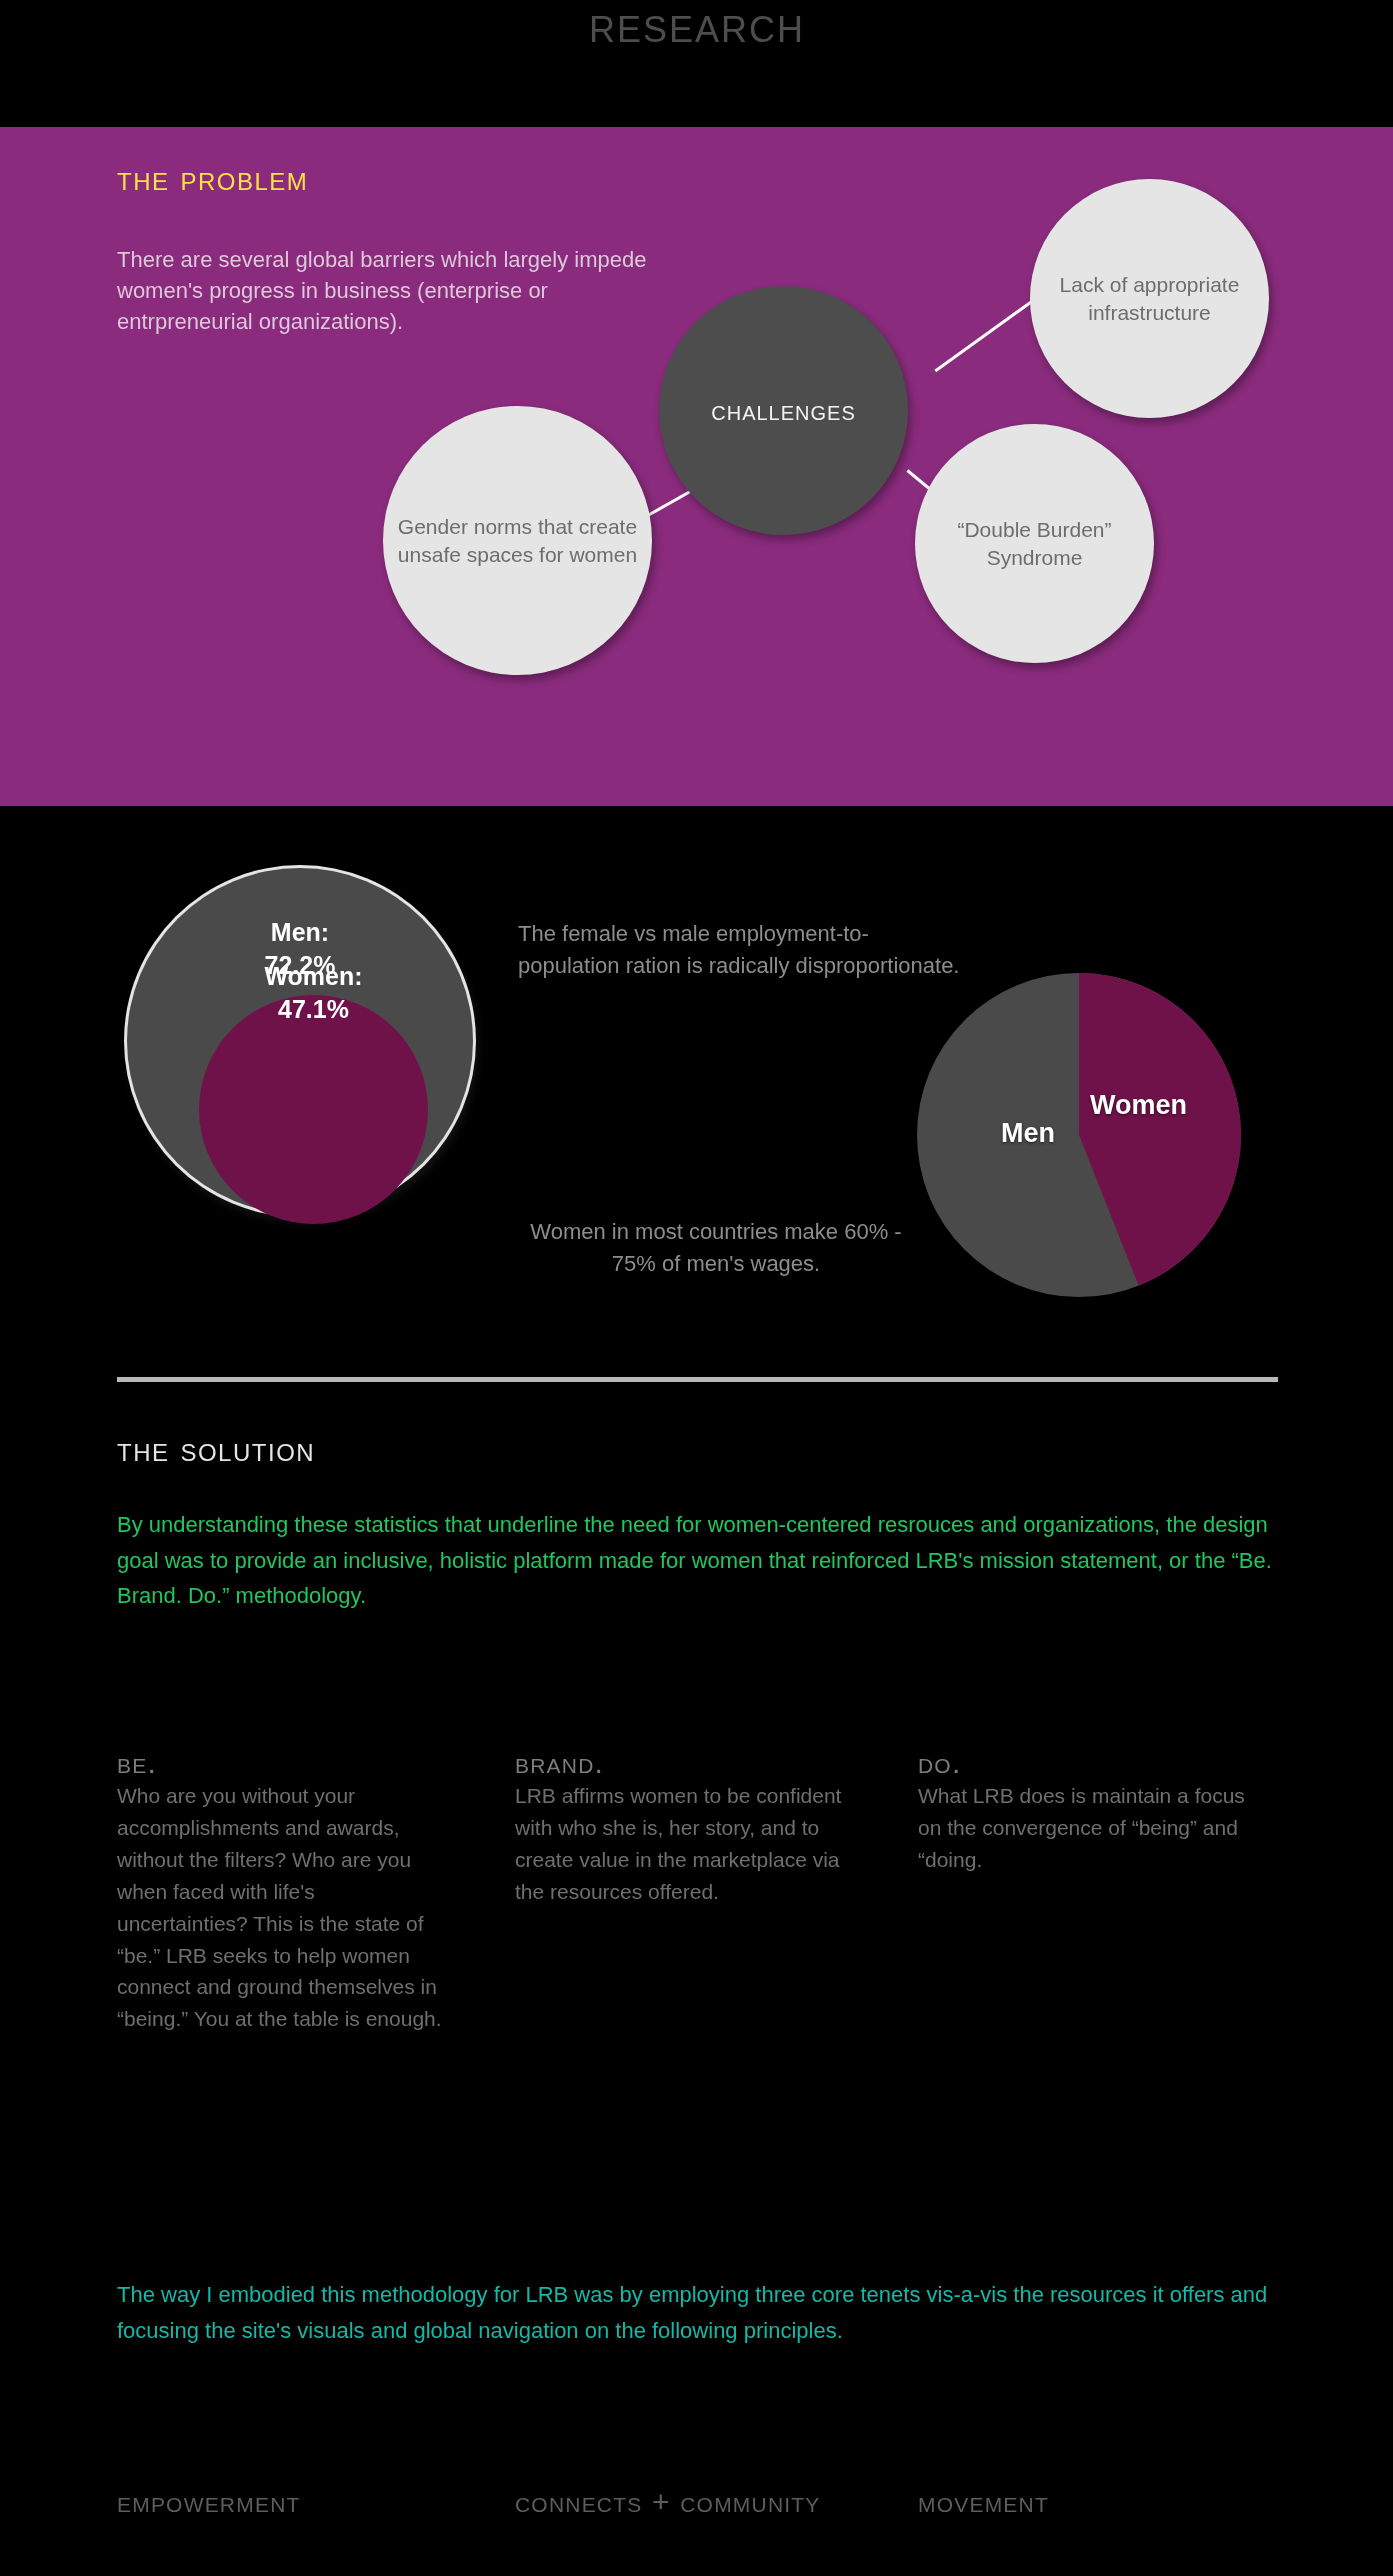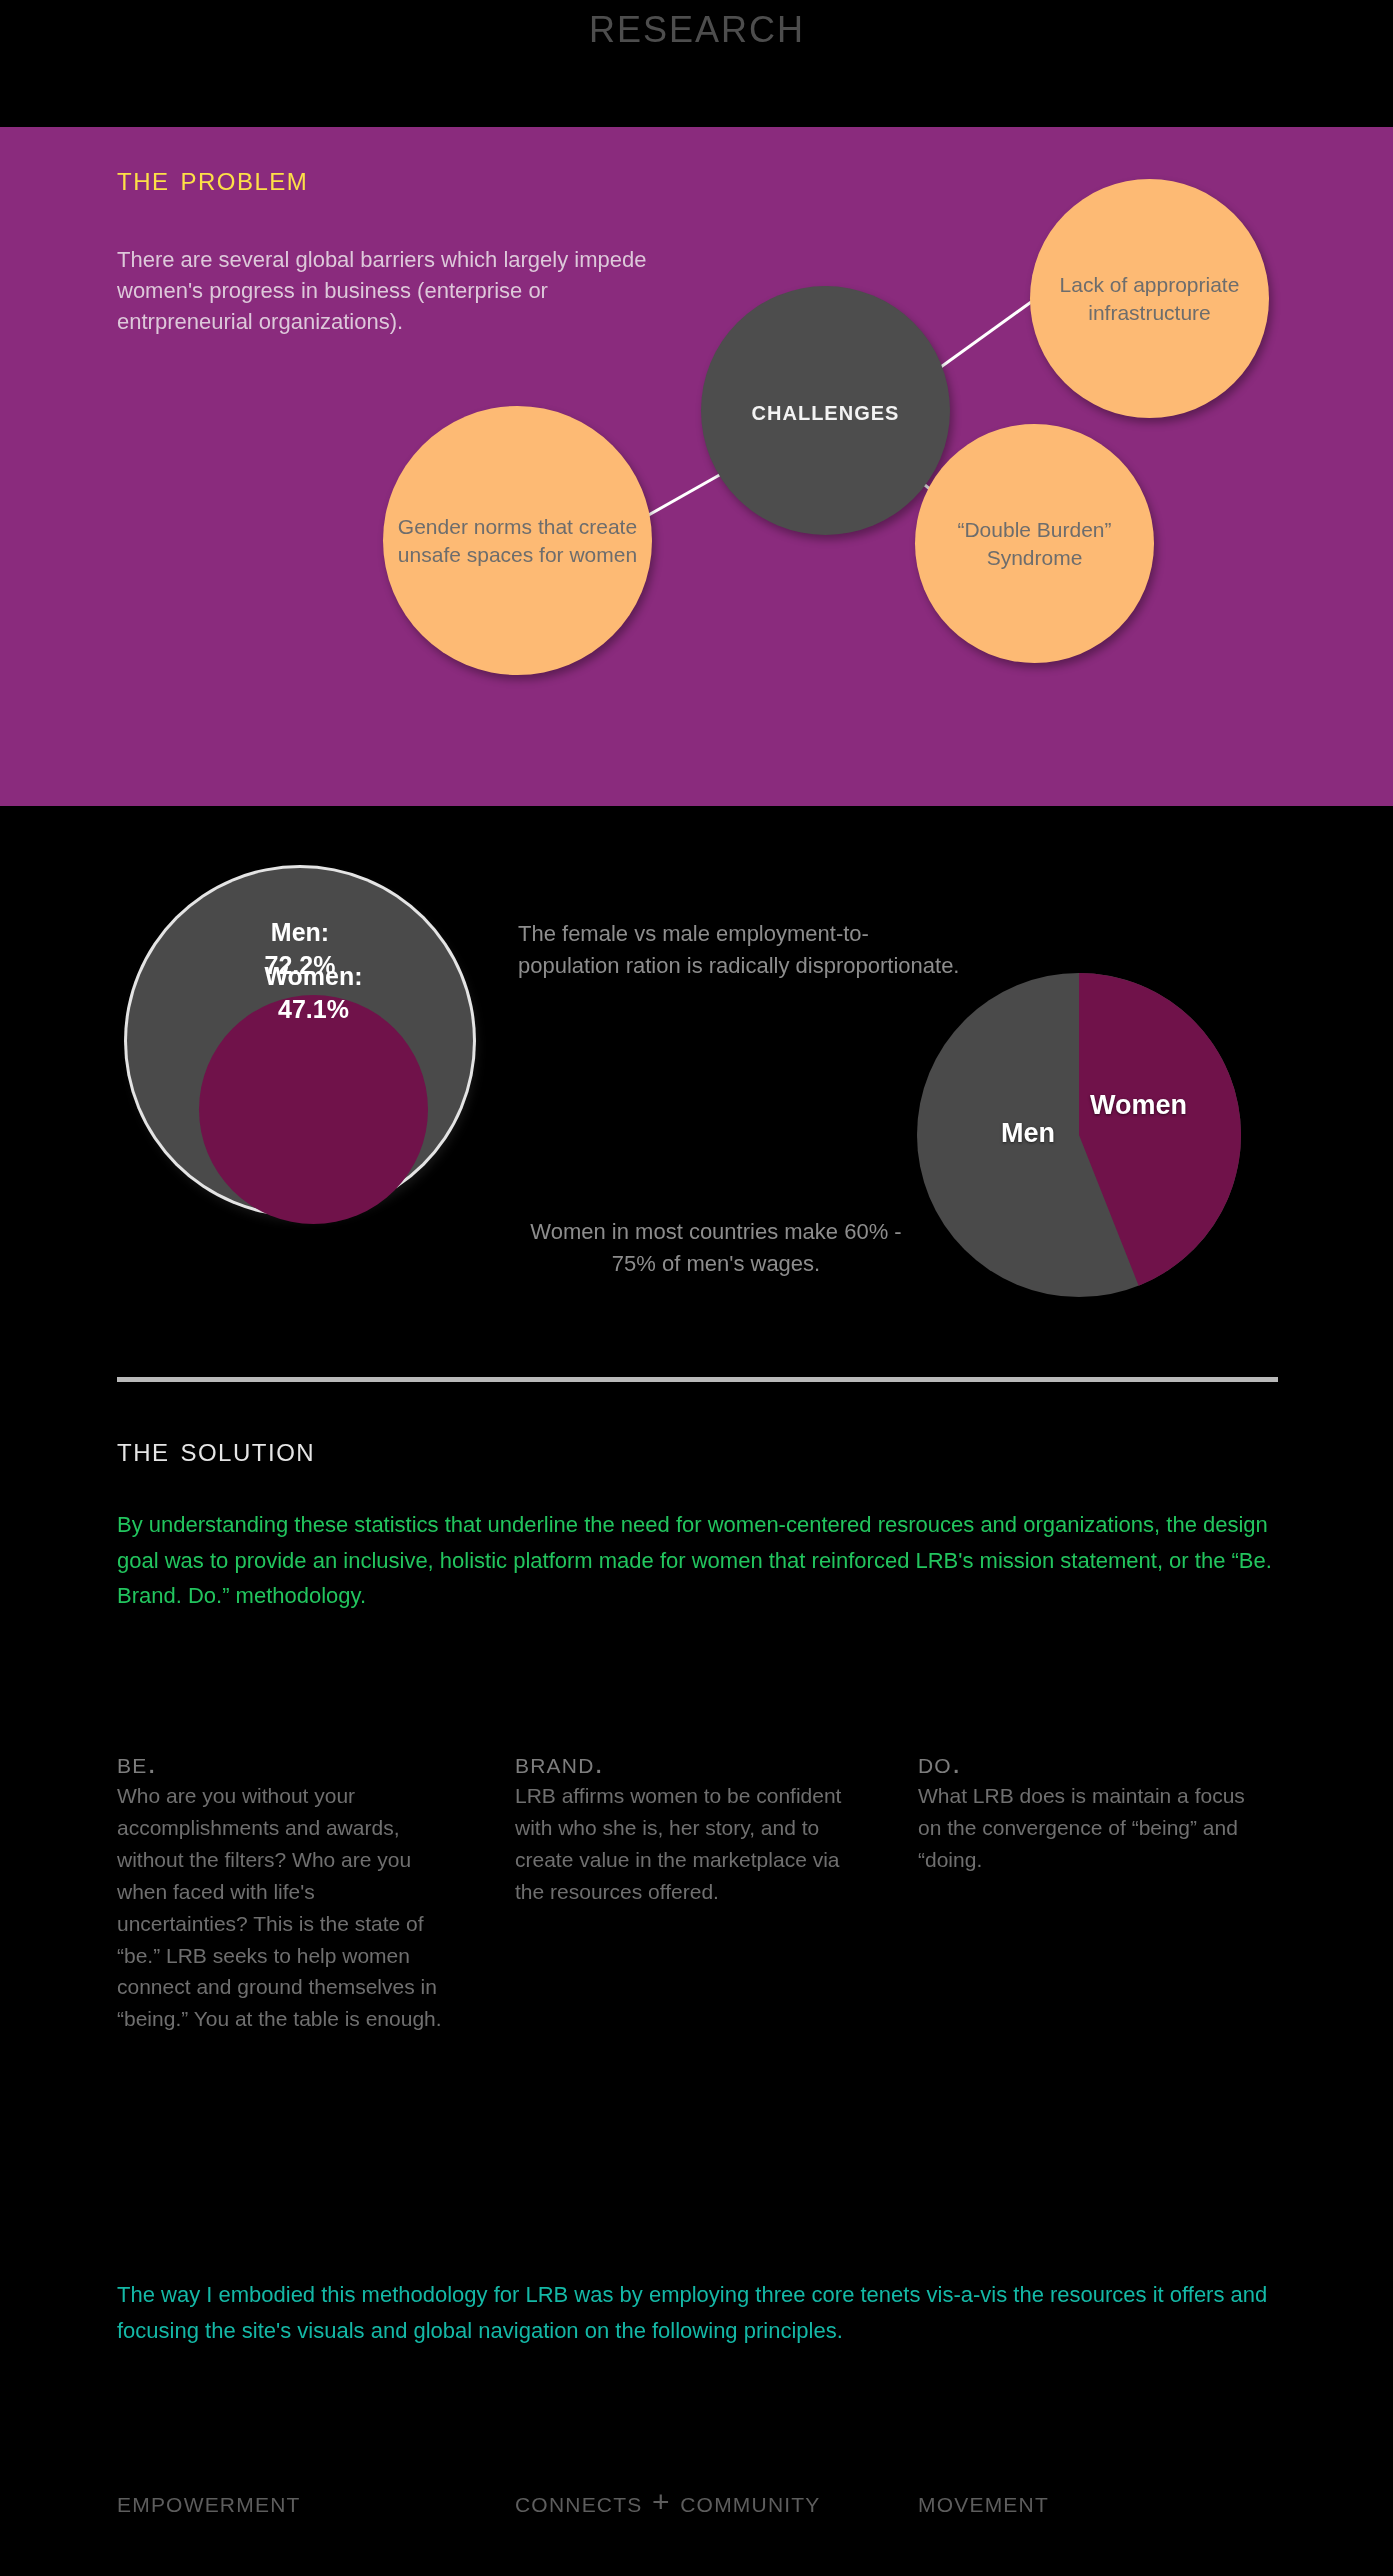--- a/index.html
+++ b/index.html
@@ -72,31 +72,31 @@
     border-radius: 50%;
     display: flex;
     align-items: center;
     justify-content: center;
     text-align: center;
     line-height: 1.32;
     box-shadow: 3px 5px 9px rgba(0,0,0,0.33);
   }
   .node-center {
     width: 249px; height: 249px;
-    left: 701px; top: 159px;
+    left: 659px; top: 159px;
     background: #4d4d4d;
     color: #f3f3f3;
     font-size: 29px;
-    font-weight: 700;
+    font-weight: 400;
     letter-spacing: 1px;
     font-variant: small-caps;
     text-transform: lowercase;
   }
   .node-leaf {
-    background: #fdba74;
+    background: #e5e5e5;
     color: #6d6d6d;
     font-size: 21px;
     font-weight: 300;
   }
   .node-infra { width: 239px; height: 239px; left: 1030px; top: 52px; }
   .node-gender { width: 269px; height: 269px; left: 383px; top: 279px; }
   .node-burden { width: 239px; height: 239px; left: 915px; top: 297px; }
 
   
   .venn {

